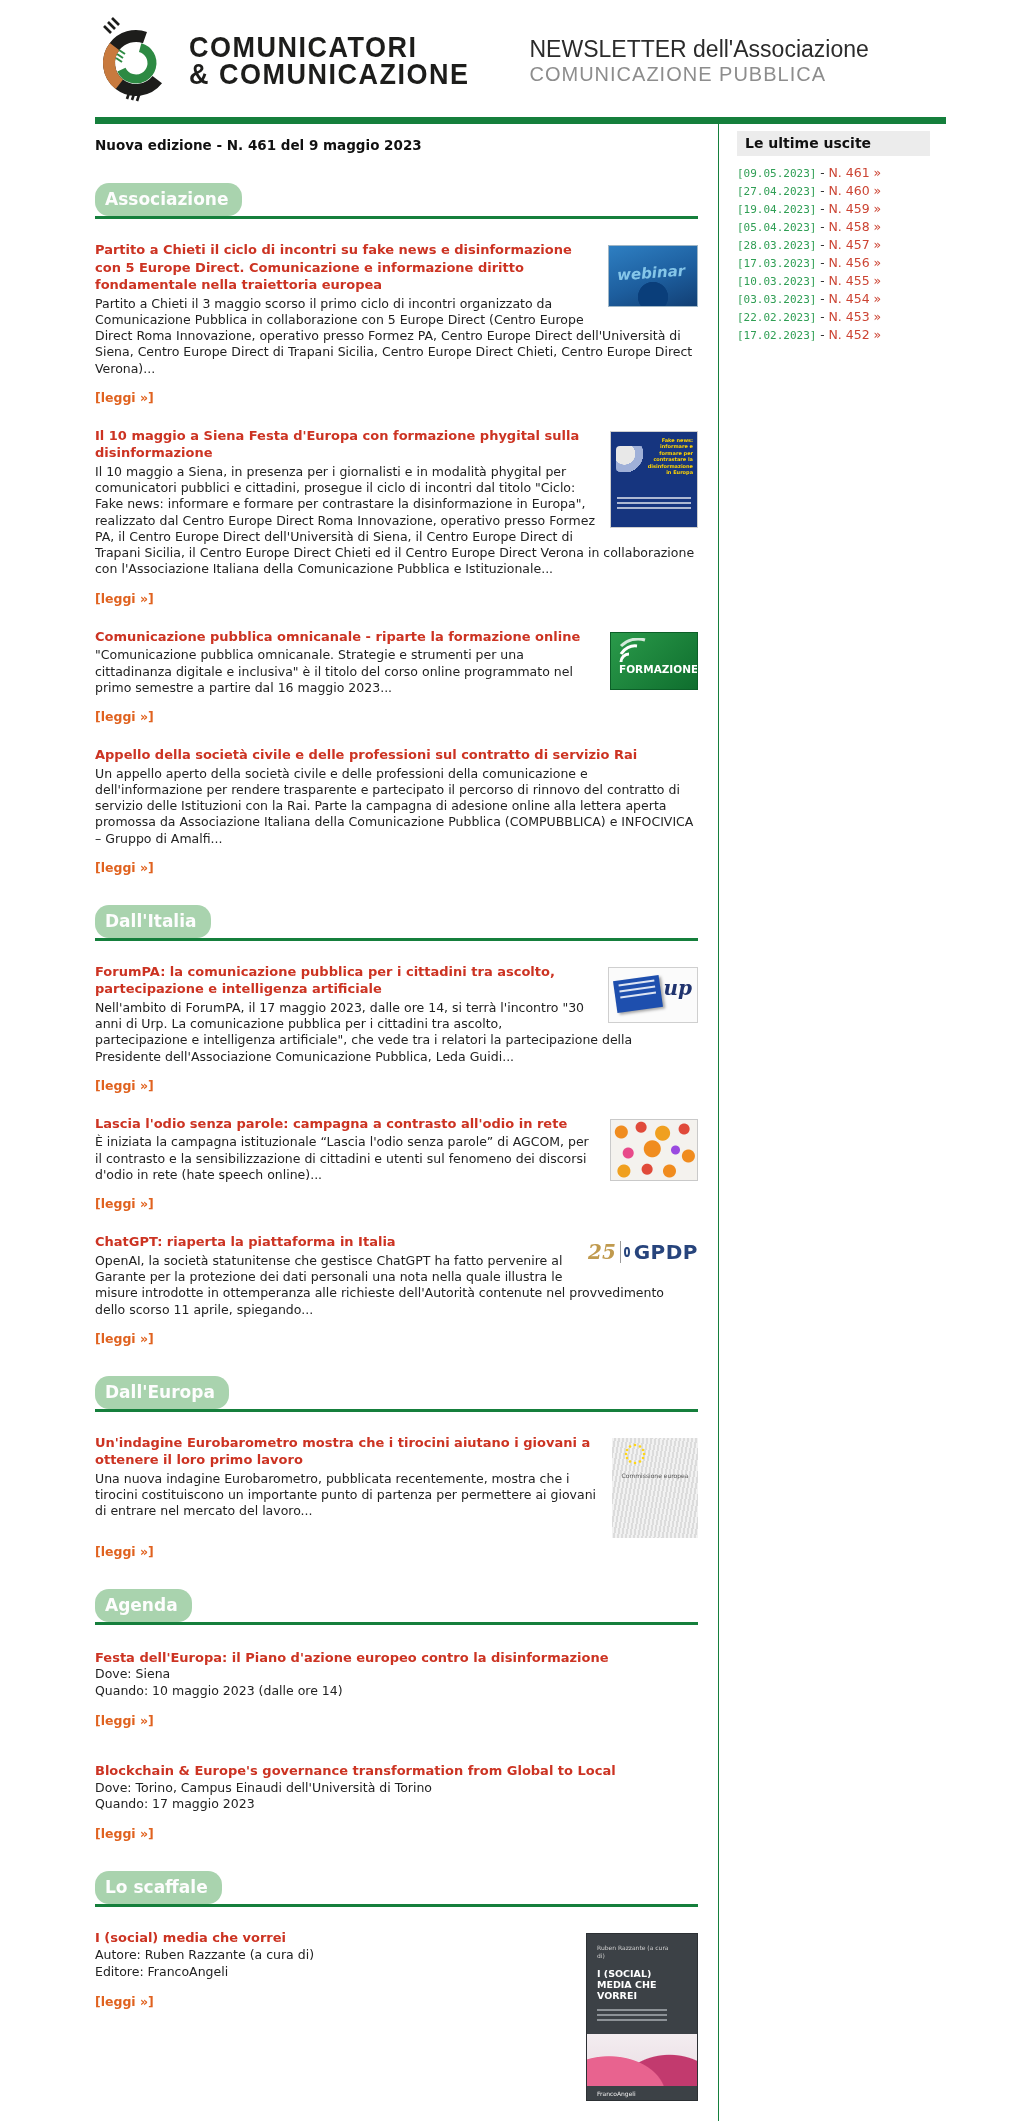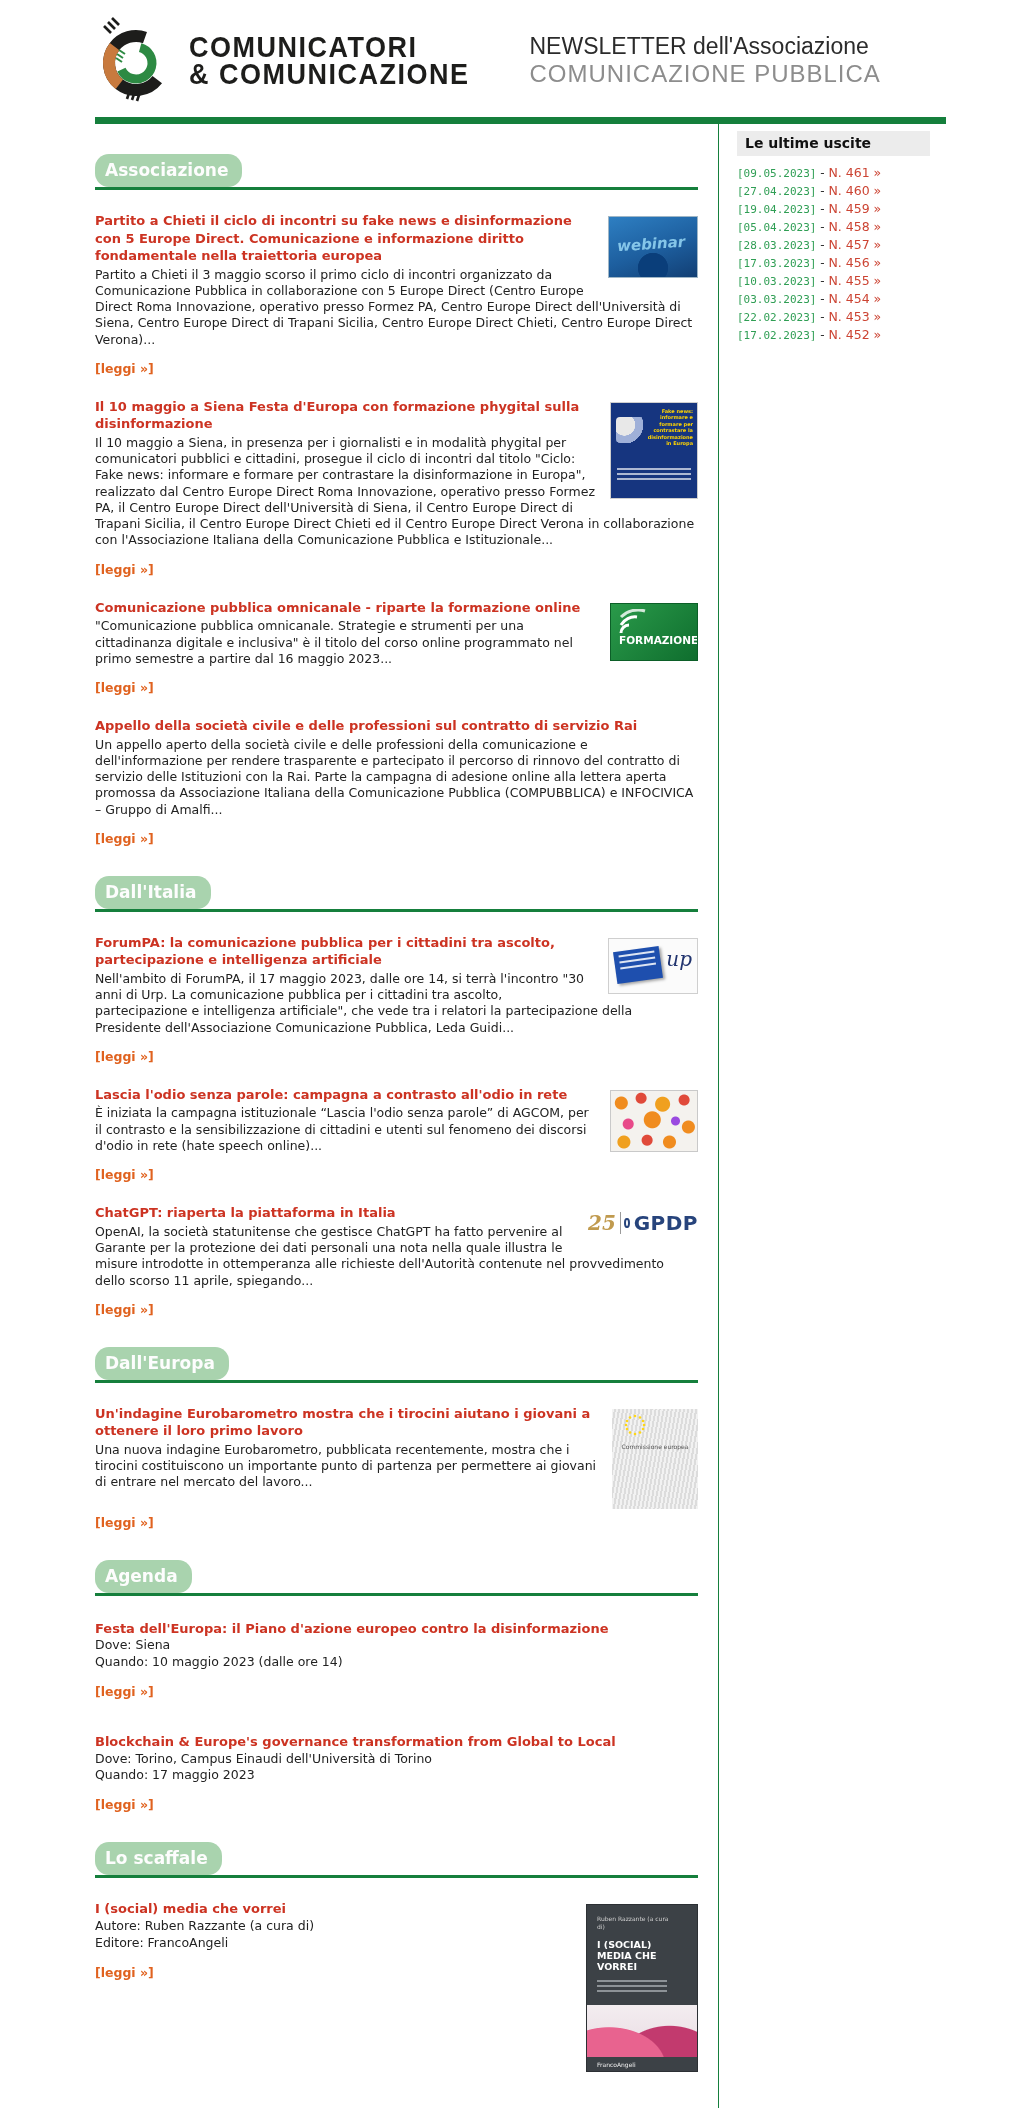--- a/index.html
+++ b/index.html
@@ -8,21 +8,21 @@
   .wrapper { width:868px; margin:0 auto; min-height:2121px; display:flex; flex-direction:column; }
 
   
   .header { display:flex; align-items:center; padding:14px 0 10px 17px; height:117px; }
   .logo { display:flex; align-items:center; cursor:pointer; }
   .logo-text { margin-left:14px; font-family:"Liberation Sans",sans-serif; font-weight:bold;
                font-size:27px; line-height:25px; letter-spacing:1.5px; color:#1d1d1b;
                transform:scaleY(1.08); }
   .masthead { margin-left:60px; font-family:"Liberation Sans",sans-serif; }
   .masthead .l1 { font-size:23px; color:#2b2b2b; letter-spacing:0px; }
-  .masthead .l2 { font-size:24px; color:#8d8d8d; letter-spacing:1px; }
+  .masthead .l2 { font-size:20px; color:#8d8d8d; letter-spacing:1px; }
 
   .top-rule { height:7px; background:#157f3c; margin-left:17px; }
 
   
   .main-row { display:flex; flex:0 1 auto; }
   .main-col { width:640px; padding:0 20px 30px 17px; }
   .sidebar  { flex:1; border-left:1px solid #157f3c; padding:7px 16px 0 18px; }
 
   .edition { font-size:13.5px; font-weight:bold; color:#111; margin-top:13px; }
 
@@ -54,21 +54,21 @@
   .t-fakenews .lines { position:absolute; bottom:18px; left:6px; right:6px; }
   .t-fakenews .lines i { display:block; height:2px; background:rgba(255,255,255,.65); margin-top:3px; }
   .t-formazione { width:88px; height:58px; background:linear-gradient(135deg,#2a9a4a,#0f6e2e);
                   border:1px solid #0c5f28; }
   .t-formazione span { position:absolute; left:8px; bottom:14px; color:#fff; font-weight:bold; font-size:10.5px; }
   .t-formazione svg { position:absolute; left:6px; top:5px; }
   .t-urp { width:90px; height:56px; background:#fbfbfb; }
   .t-urp .flyer { position:absolute; left:6px; top:10px; width:46px; height:32px; background:#1e4fae;
                   transform:rotate(-8deg); box-shadow:2px 2px 3px rgba(0,0,0,.35); }
   .t-urp .flyer i { display:block; height:2px; background:#fff; margin:4px 5px 0 5px; opacity:.85; }
-  .t-urp .up { position:absolute; right:5px; top:8px; font-family:"DejaVu Serif",serif; font-weight:normal;
+  .t-urp .up { position:absolute; right:5px; top:8px; font-family:"DejaVu Serif",serif; font-weight:bold;
                font-style:italic; font-size:20px; color:#20336e; }
   .t-emoji { width:88px; height:62px; border:1px solid #c9c9c9;
              background:
                radial-gradient(circle at 12% 20%, #f08c1f 0 6px, transparent 7px),
                radial-gradient(circle at 35% 12%, #e04a3a 0 5px, transparent 6px),
                radial-gradient(circle at 60% 22%, #f0a01f 0 7px, transparent 8px),
                radial-gradient(circle at 85% 15%, #e04a3a 0 5px, transparent 6px),
                radial-gradient(circle at 20% 55%, #e84a8a 0 5px, transparent 6px),
                radial-gradient(circle at 48% 48%, #f08c1f 0 8px, transparent 9px),
                radial-gradient(circle at 75% 50%, #9a4ae0 0 4px, transparent 5px),
@@ -155,20 +155,21 @@
       <div class="l2">COMUNICAZIONE PUBBLICA</div>
     </div>
   </div>
 
   <div class="top-rule"></div>
 
   <div class="main-row">
 
     <div class="main-col">
 
+      <div class="edition">Nuova edizione - N. 461 del 9 maggio 2023</div>
 
       <div class="section-rule">
         <span class="section-label">Associazione</span>
       </div>
 
       <div class="article">
         <div class="thumb t-webinar">
           <span>webinar</span>
         </div>
         <div class="atitle">Partito a Chieti il ciclo di incontri su fake news e disinformazione con 5 Europe Direct. Comunicazione e informazione diritto fondamentale nella traiettoria europea</div>

